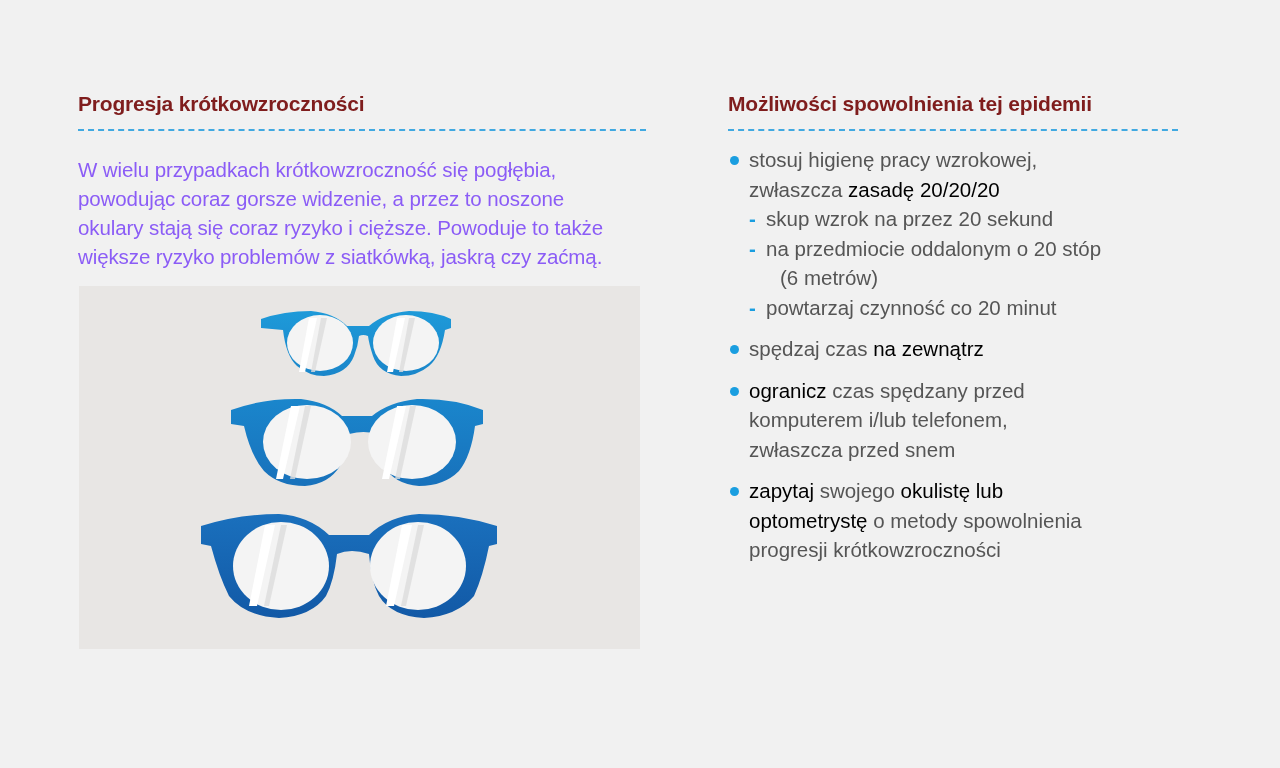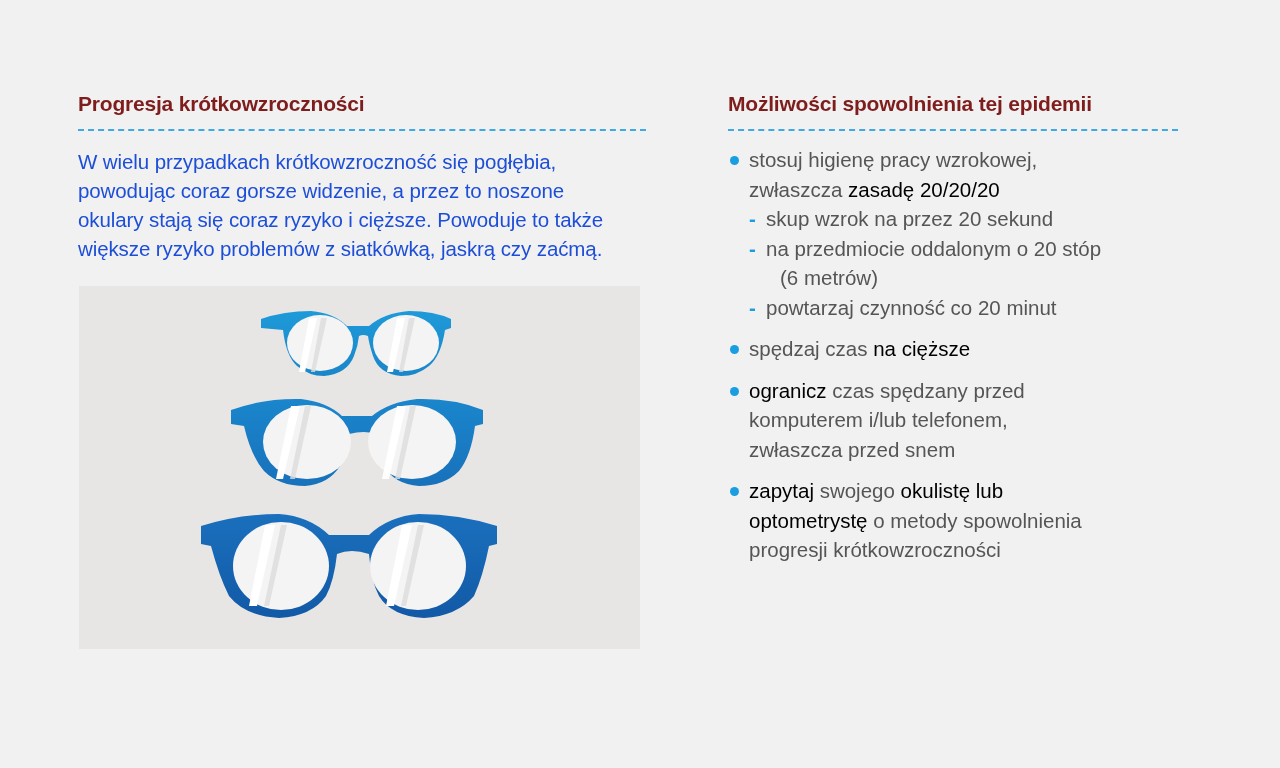--- a/index.html
+++ b/index.html
@@ -32,24 +32,24 @@
     }
     .dash-line {
       margin-top: 9px;
       height: 0;
       border-top: 2px dashed #41a9e1;
     }
     .col-left .dash-line { width: 568px; }
     .col-right .dash-line { width: 450px; }
 
     .para {
-      margin-top: 16px;
+      margin-top: 24px;
       font-size: 20.5px;
       line-height: 29px;
-      color: #1d4ed8;
+      color: #8b5cf6;
       letter-spacing: -0.1px;
     }
 
     .illustration {
       position: absolute;
       left: 79px;
       top: 286px;
       width: 561px;
       height: 363px;
       background: #e8e6e4;
@@ -181,21 +181,21 @@
         </li>
         <li class="sub-item">
           <span class="dash">-</span>
           <span>powtarzaj czynność co 20 minut</span>
         </li>
       </ul>
     </li>
 
     <li class="bullet-item">
       <span class="bullet-dot"></span>
-      <span>spędzaj czas </span><span class="bold">na cięższe</span>
+      <span>spędzaj czas </span><span class="bold">na zewnątrz</span>
     </li>
 
     <li class="bullet-item">
       <span class="bullet-dot"></span>
       <div><span class="bold">ogranicz</span><span> czas spędzany przed</span></div>
       <div>komputerem i/lub telefonem,</div>
       <div>zwłaszcza przed snem</div>
     </li>
 
 

